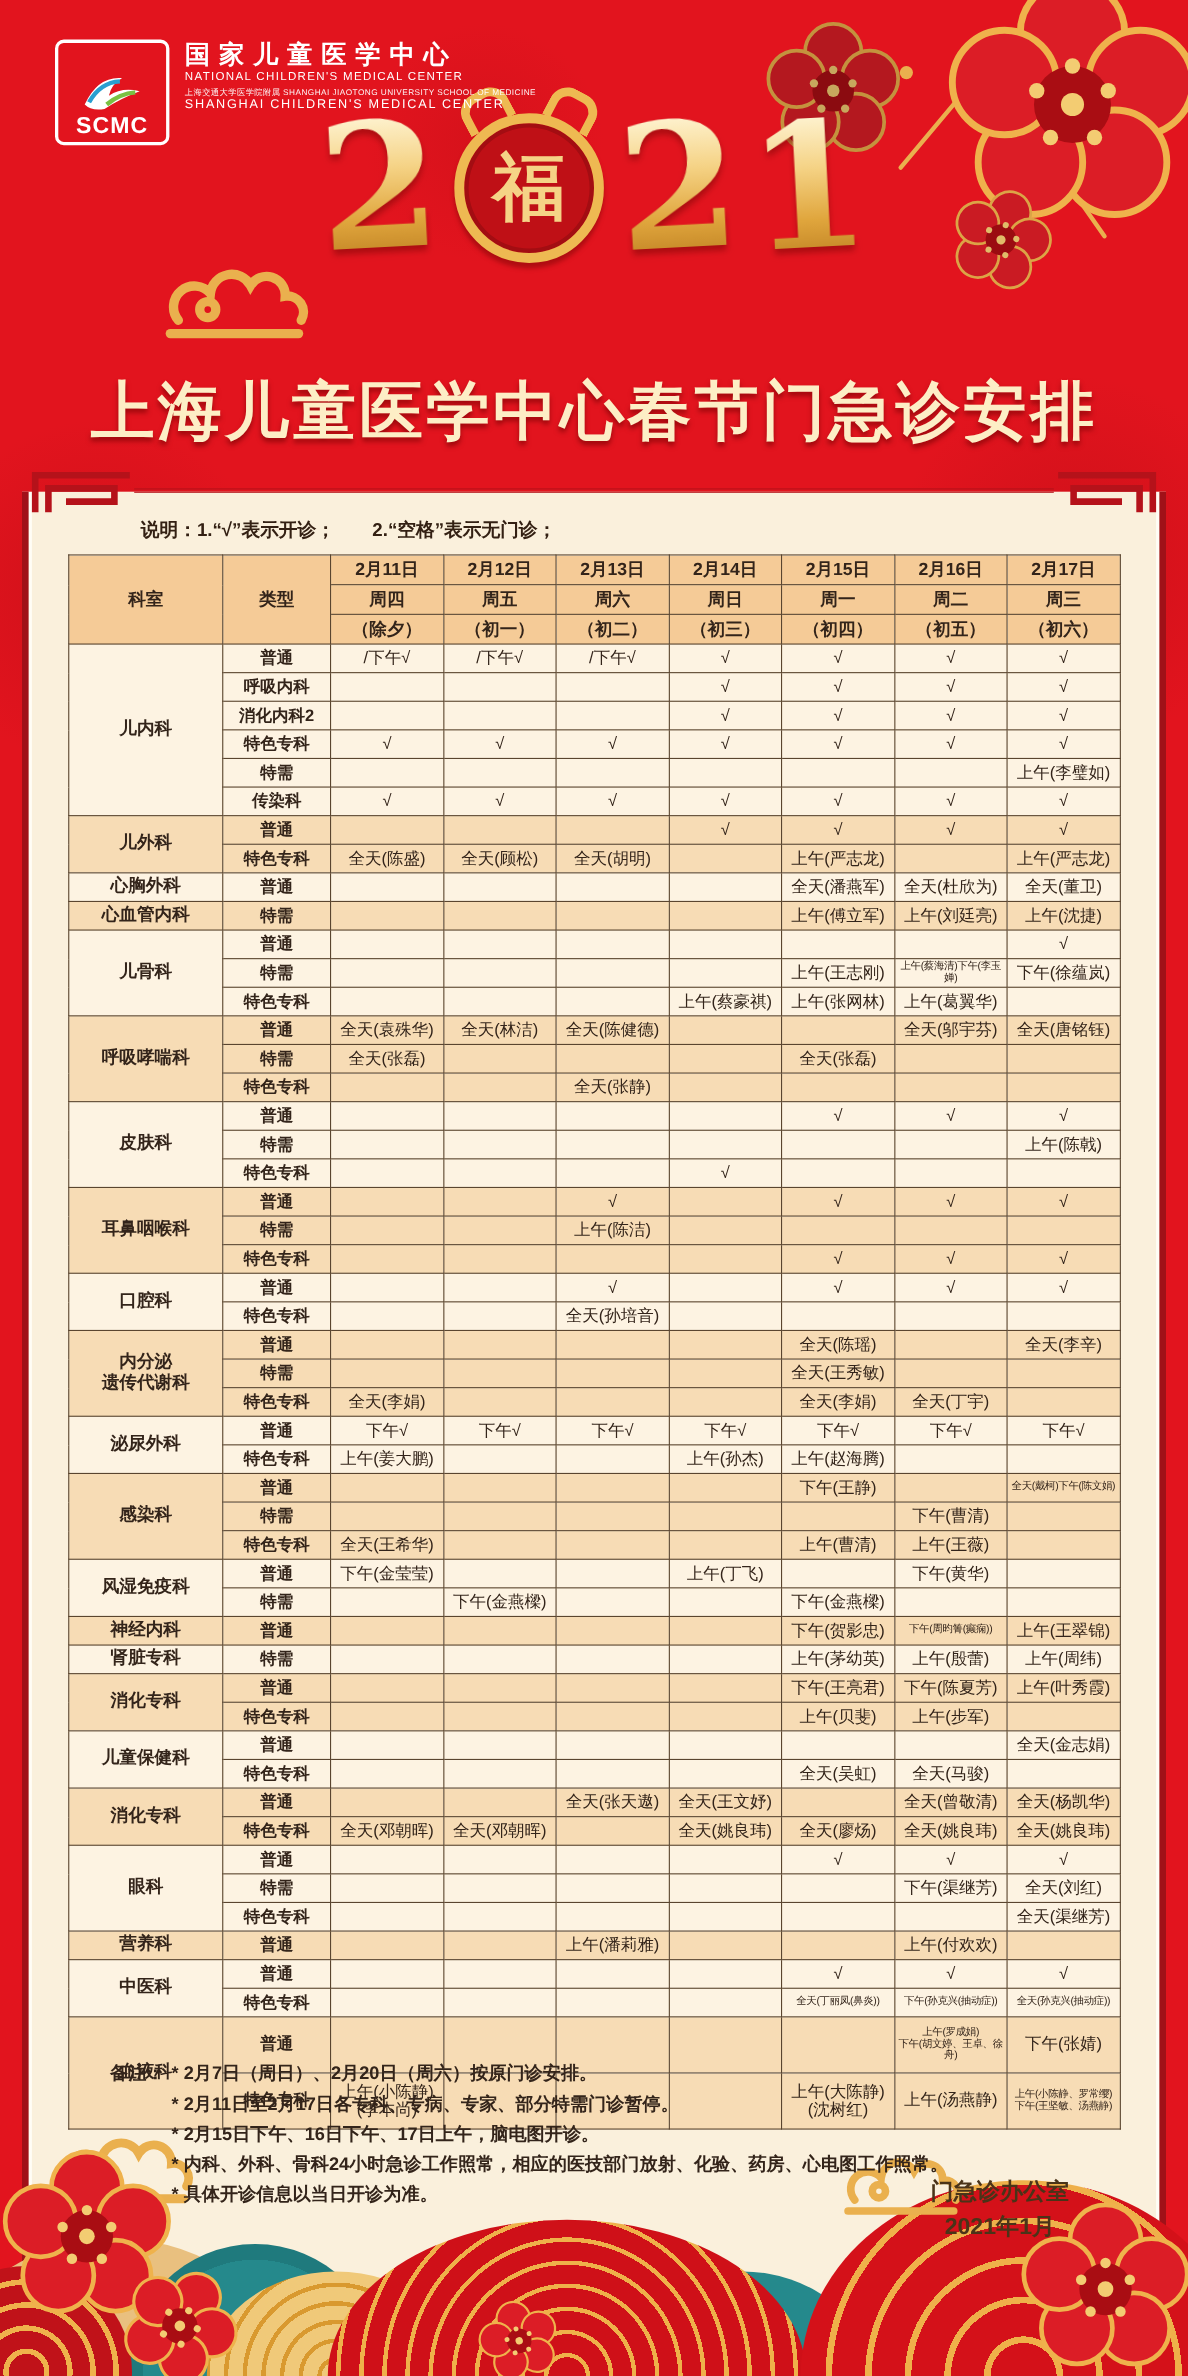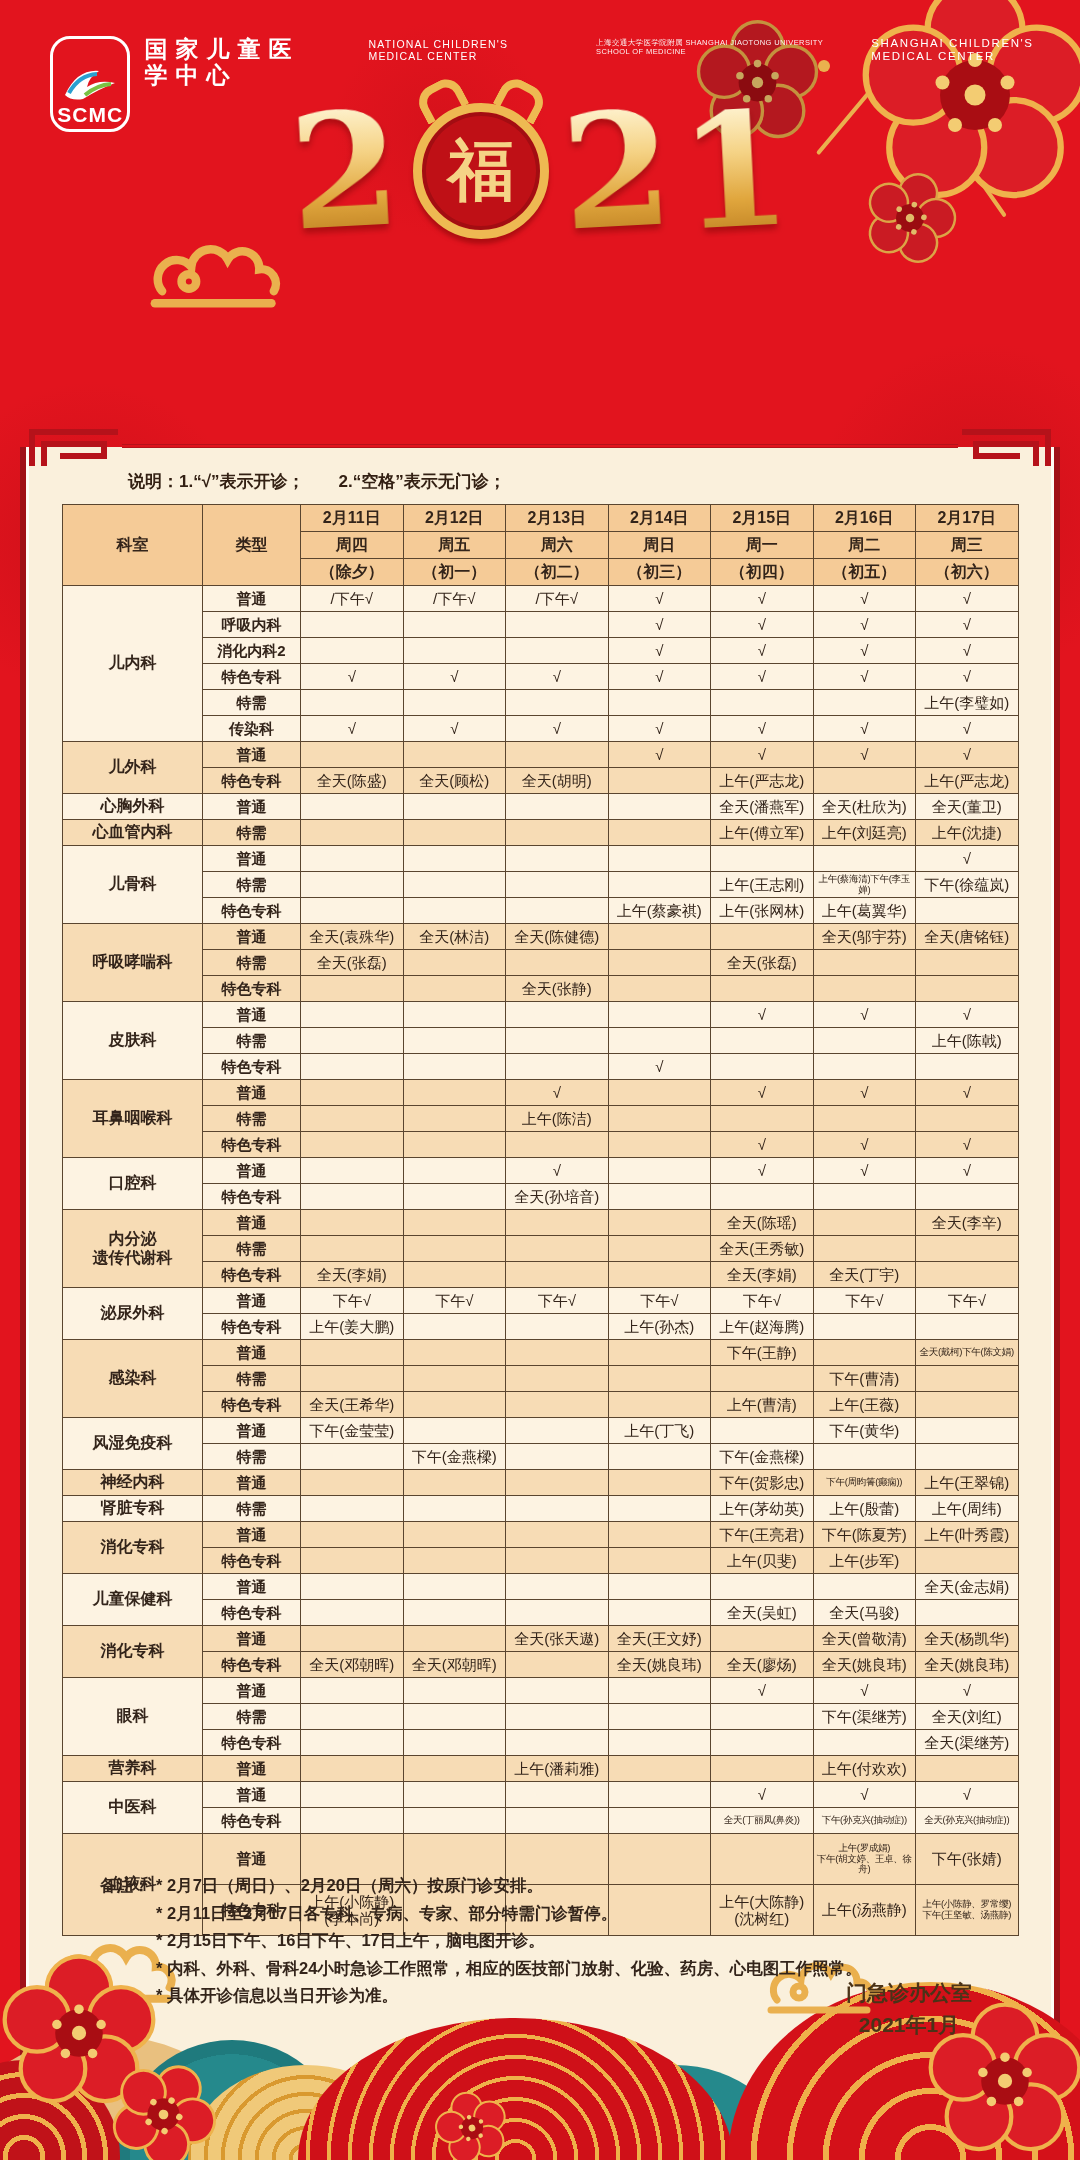--- a/index.html
+++ b/index.html
@@ -6,24 +6,24 @@
   .poster{position:relative;width:1080px;height:2160px;overflow:hidden;
     background:#e2141e;font-family:"Liberation Sans","DejaVu Sans",sans-serif;}
   .bgswirl{position:absolute;border-radius:50%;pointer-events:none;
     background:radial-gradient(circle,#bf0d15 0%,rgba(191,13,21,0) 70%);opacity:.55;}
   .bs1{left:-70px;top:380px;width:320px;height:320px;}
   .bs2{right:-70px;top:340px;width:340px;height:340px;}
   .bs3{left:330px;top:20px;width:220px;height:220px;opacity:.35;}
 
   
   .logo{position:absolute;left:50px;top:36px;display:flex;gap:14px;color:#fff;z-index:3;}
-  .logo-box{width:94px;height:84px;border:3px solid #fff;border-radius:20px;
+  .logo-box{width:94px;height:84px;border:3px solid #fff;border-radius:8px;
     display:flex;flex-direction:column;align-items:center;justify-content:flex-end;padding:3px 2px;}
   .logo-acronym{font-size:21px;font-weight:bold;letter-spacing:1px;line-height:1.1;}
-  .logo-text{display:flex;line-height:1.15;gap:46px;}
+  .logo-text{display:flex;flex-direction:column;line-height:1.15;}
   .l1cn{font-size:23px;font-weight:bold;letter-spacing:8px;}
   .l1en{font-size:10.5px;letter-spacing:1.2px;margin-top:2px;}
   .l2{font-size:7.5px;letter-spacing:.4px;margin-top:3px;opacity:.95;}
   .l3cn{font-family:"DejaVu Serif",serif;font-style:italic;font-weight:bold;font-size:31px;letter-spacing:4px;margin-top:2px;}
   .l3en{font-size:11.5px;letter-spacing:1.6px;margin-top:1px;}
 
   
   .year{position:absolute;left:0;right:0;top:92px;display:flex;justify-content:center;
     align-items:center;gap:8px;z-index:2;}
   .digit{font-family:"DejaVu Serif",serif;font-weight:bold;font-size:158px;line-height:1;
@@ -191,20 +191,21 @@
 
   <div class="year">
     <span class="digit">2</span>
     <span class="fu-badge">
       <span class="fu">福</span>
     </span>
     <span class="digit">2</span>
     <span class="digit">1</span>
   </div>
 
+  <div class="title">上海儿童医学中心春节门急诊安排</div>
 
   <div class="panel"></div>
   <div class="panel-topline"></div>
   <svg class="fret fret-l" viewBox="0 0 92 40">
     <path d="M4 40 V6 H90 M16 40 V18 H76 V30 H32" stroke="#b5121a" stroke-width="6" fill="none"></path>
   </svg>
   <svg class="fret fret-r" viewBox="0 0 92 40">
     <path d="M4 40 V6 H90 M16 40 V18 H76 V30 H32" stroke="#b5121a" stroke-width="6" fill="none"></path>
   </svg>
 

